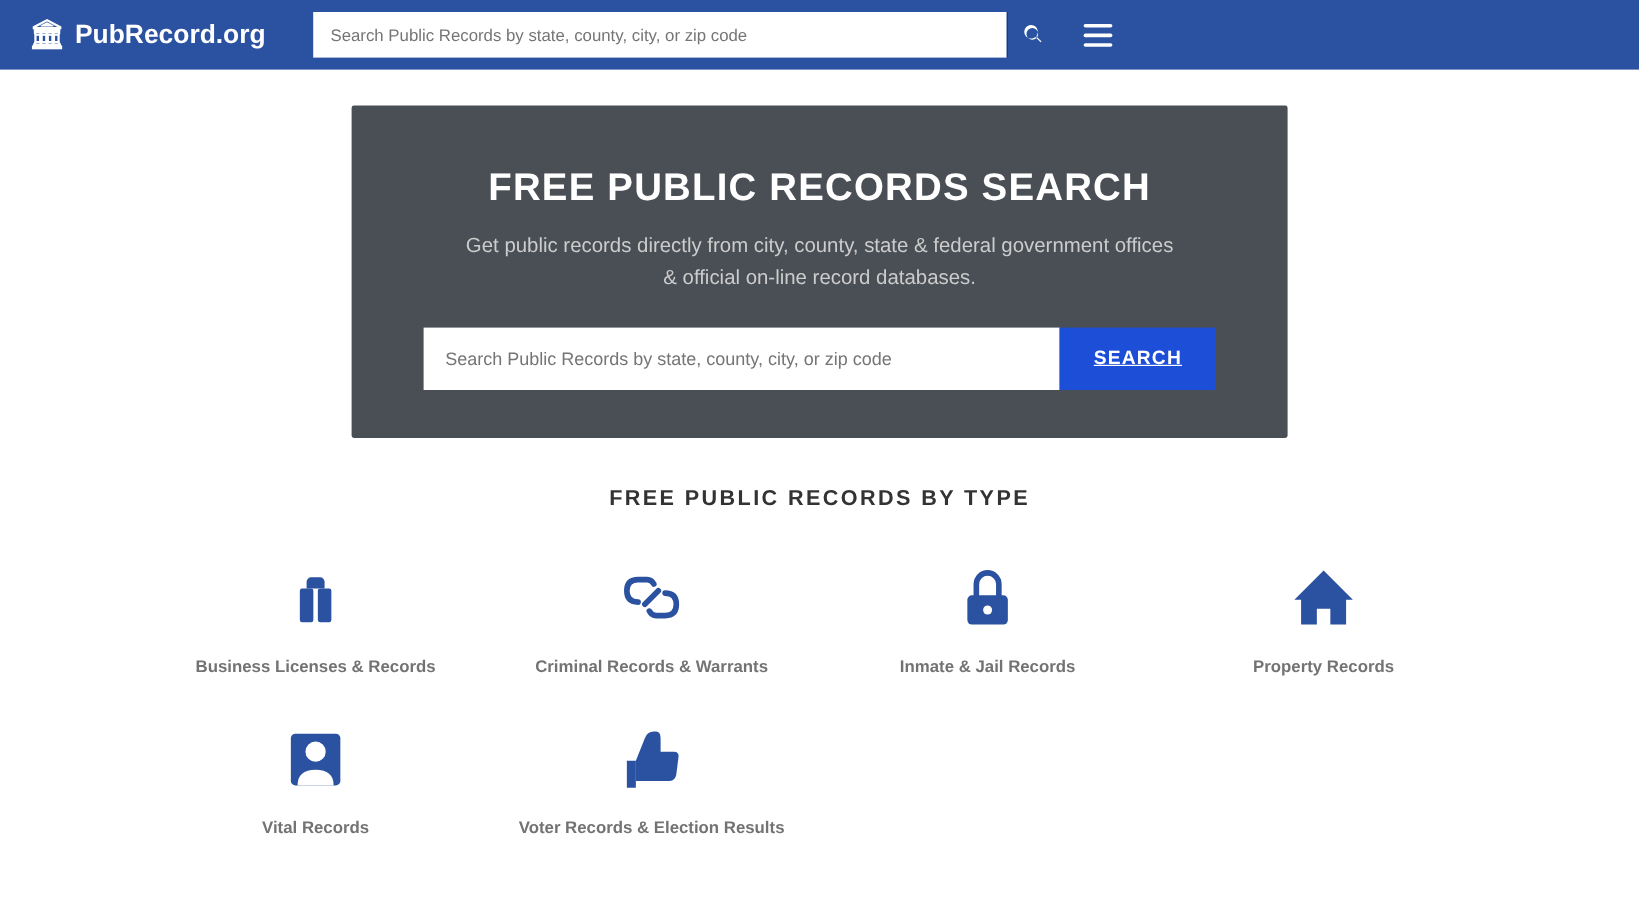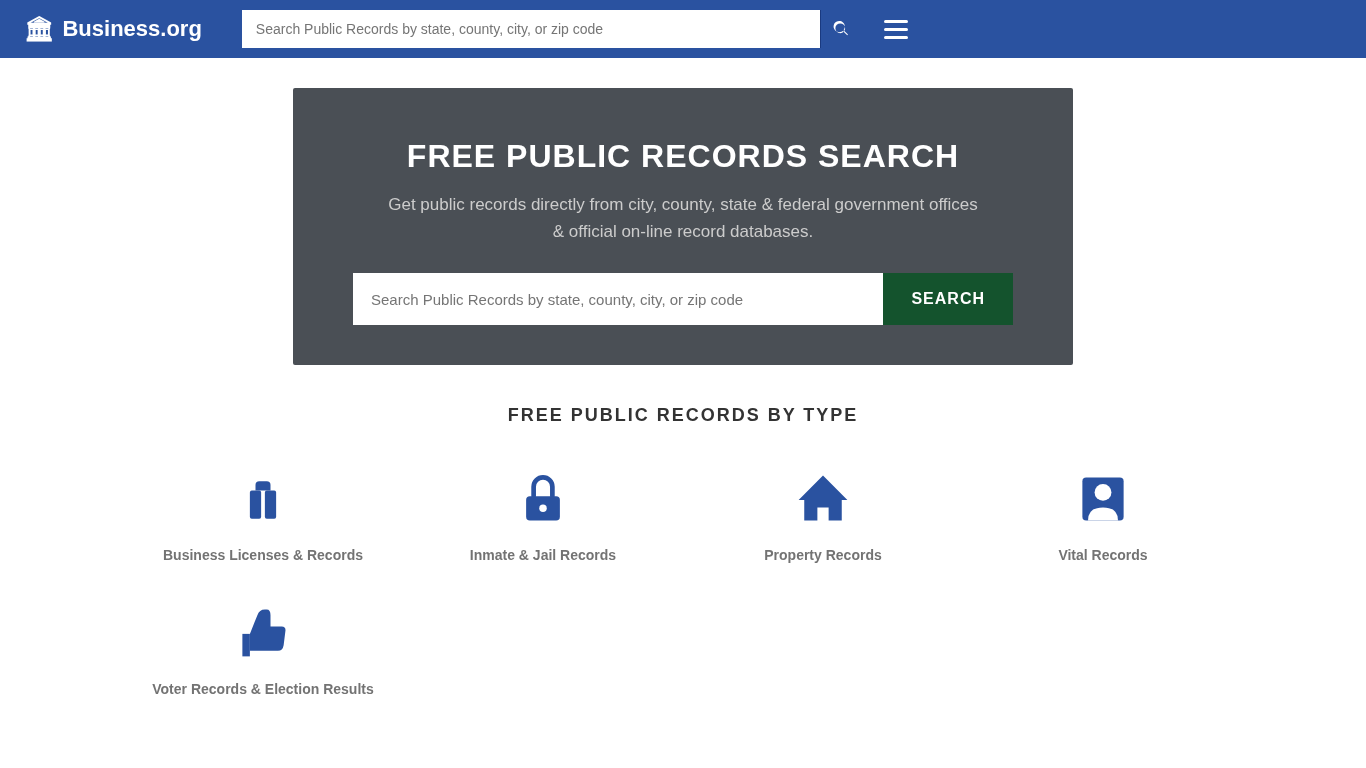--- a/index.html
+++ b/index.html
@@ -113,28 +113,29 @@
     }
     .hero-search-input {
       flex: 1;
       padding: 0 18px;
       font-size: 15px;
       border: none;
       outline: none;
       color: #555;
     }
     .hero-search-btn {
-      background: #14532d;
+      background: #1d4ed8;
       color: #fff;
       border: none;
       padding: 16px 28px;
       font-size: 16px;
       font-weight: bold;
       cursor: pointer;
       letter-spacing: 1px;
+      text-decoration: underline;
     }
 
     
     .records-section {
       padding: 10px 44px 40px;
       text-align: center;
     }
     .records-title {
       font-size: 18px;
       font-weight: 900;
@@ -177,21 +178,21 @@
       text-align: center;
       line-height: 1.4;
     }
   </style>
 </head>
 <body>
 
 <header class="header">
   <a class="logo-area" href="#">
     <span class="logo-icon">🏛</span>
-    <span>Business.org</span>
+    <span>PubRecord.org</span>
   </a>
   <div class="header-right">
     <div class="header-search-box">
       <input class="header-search-input" type="text" placeholder="Search Public Records by state, county, city, or zip code" style="">
       <button class="header-search-btn">
         <svg viewBox="0 0 24 24">
           <path d="M21 19.1l-5.6-5.6A7.5 7.5 0 1 0 14.4 14.5L20 20.1a.75.75 0 0 0 1-.95zM4.5 11a6.5 6.5 0 1 1 13 0 6.5 6.5 0 0 1-13 0z"></path>
         </svg>
       </button>
     </div>
@@ -221,20 +222,30 @@
         <svg viewBox="0 0 64 64">
           <rect x="18" y="24" width="12" height="30" rx="2"></rect>
           <rect x="34" y="24" width="12" height="30" rx="2"></rect>
           <path d="M24 24v-6a4 4 0 0 1 4-4h8a4 4 0 0 1 4 4v6"></path>
         </svg>
       </div>
       <span class="record-label">Business Licenses &amp; Records</span>
     </a>
 
 
+    <a class="record-item" href="#">
+      <div class="record-icon">
+        <svg viewBox="0 0 64 64">
+          <path d="M20 36 Q10 36 10 26 Q10 16 20 16 L28 16 Q32 16 34 20" fill="none" stroke="#2a52a0" stroke-width="5" stroke-linecap="round"></path>
+          <path d="M44 28 Q54 28 54 38 Q54 48 44 48 L36 48 Q32 48 30 44" fill="none" stroke="#2a52a0" stroke-width="5" stroke-linecap="round"></path>
+          <line x1="26" y1="38" x2="38" y2="26" stroke="#2a52a0" stroke-width="5" stroke-linecap="round"></line>
+        </svg>
+      </div>
+      <span class="record-label">Criminal Records &amp; Warrants</span>
+    </a>
 
     <a class="record-item" href="#">
       <div class="record-icon">
         <svg viewBox="0 0 64 64">
           <rect x="14" y="30" width="36" height="26" rx="4" fill="#2a52a0"></rect>
           <path d="M22 30 v-10 a10 10 0 0 1 20 0 v10" fill="none" stroke="#2a52a0" stroke-width="5" stroke-linecap="round"></path>
           <circle cx="32" cy="43" r="4" fill="#fff"></circle>
         </svg>
       </div>
       <span class="record-label">Inmate &amp; Jail Records</span>

